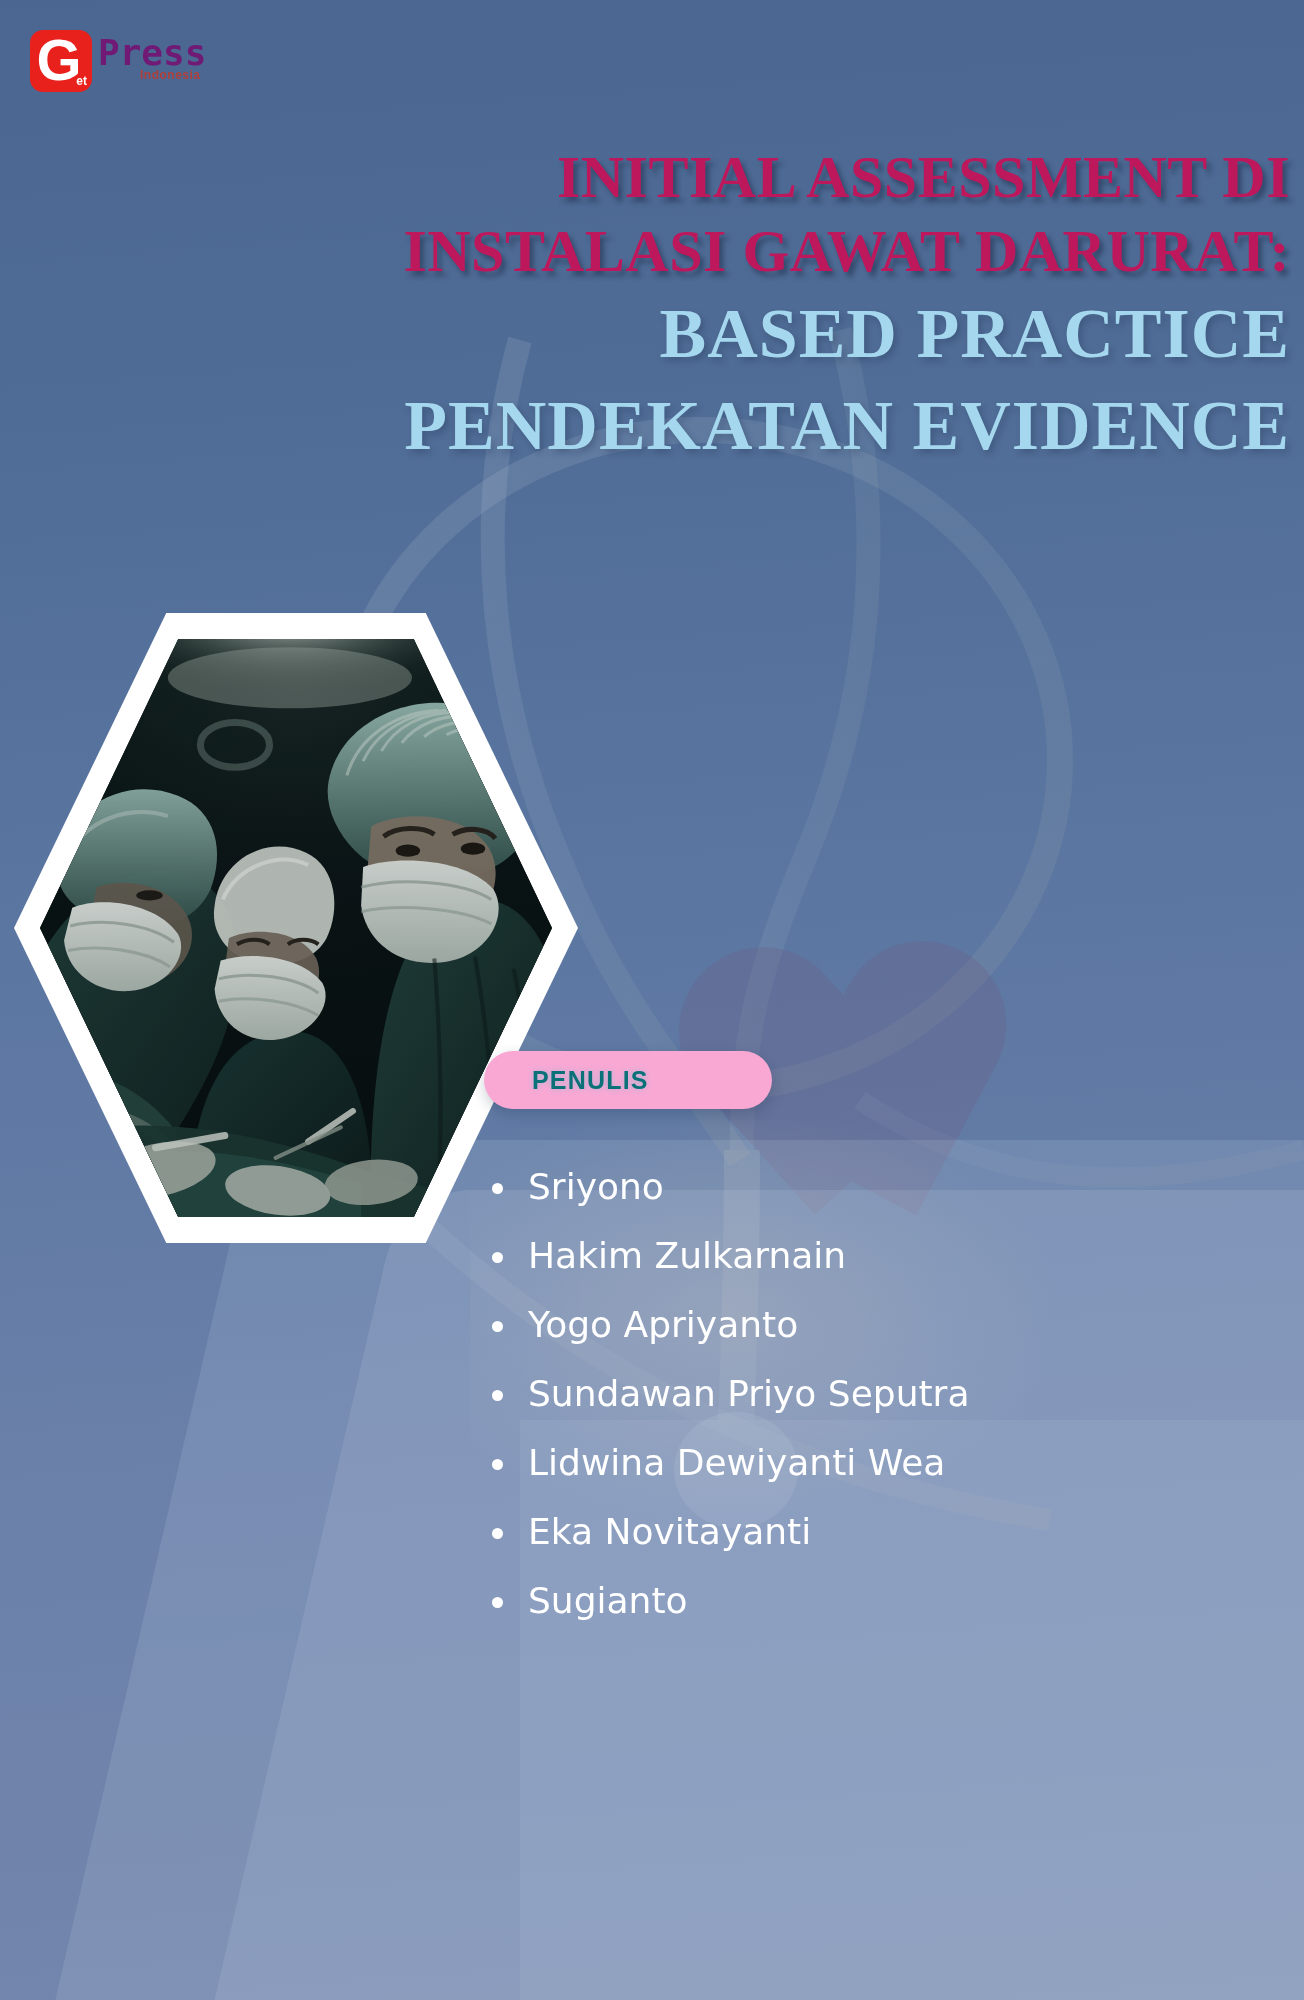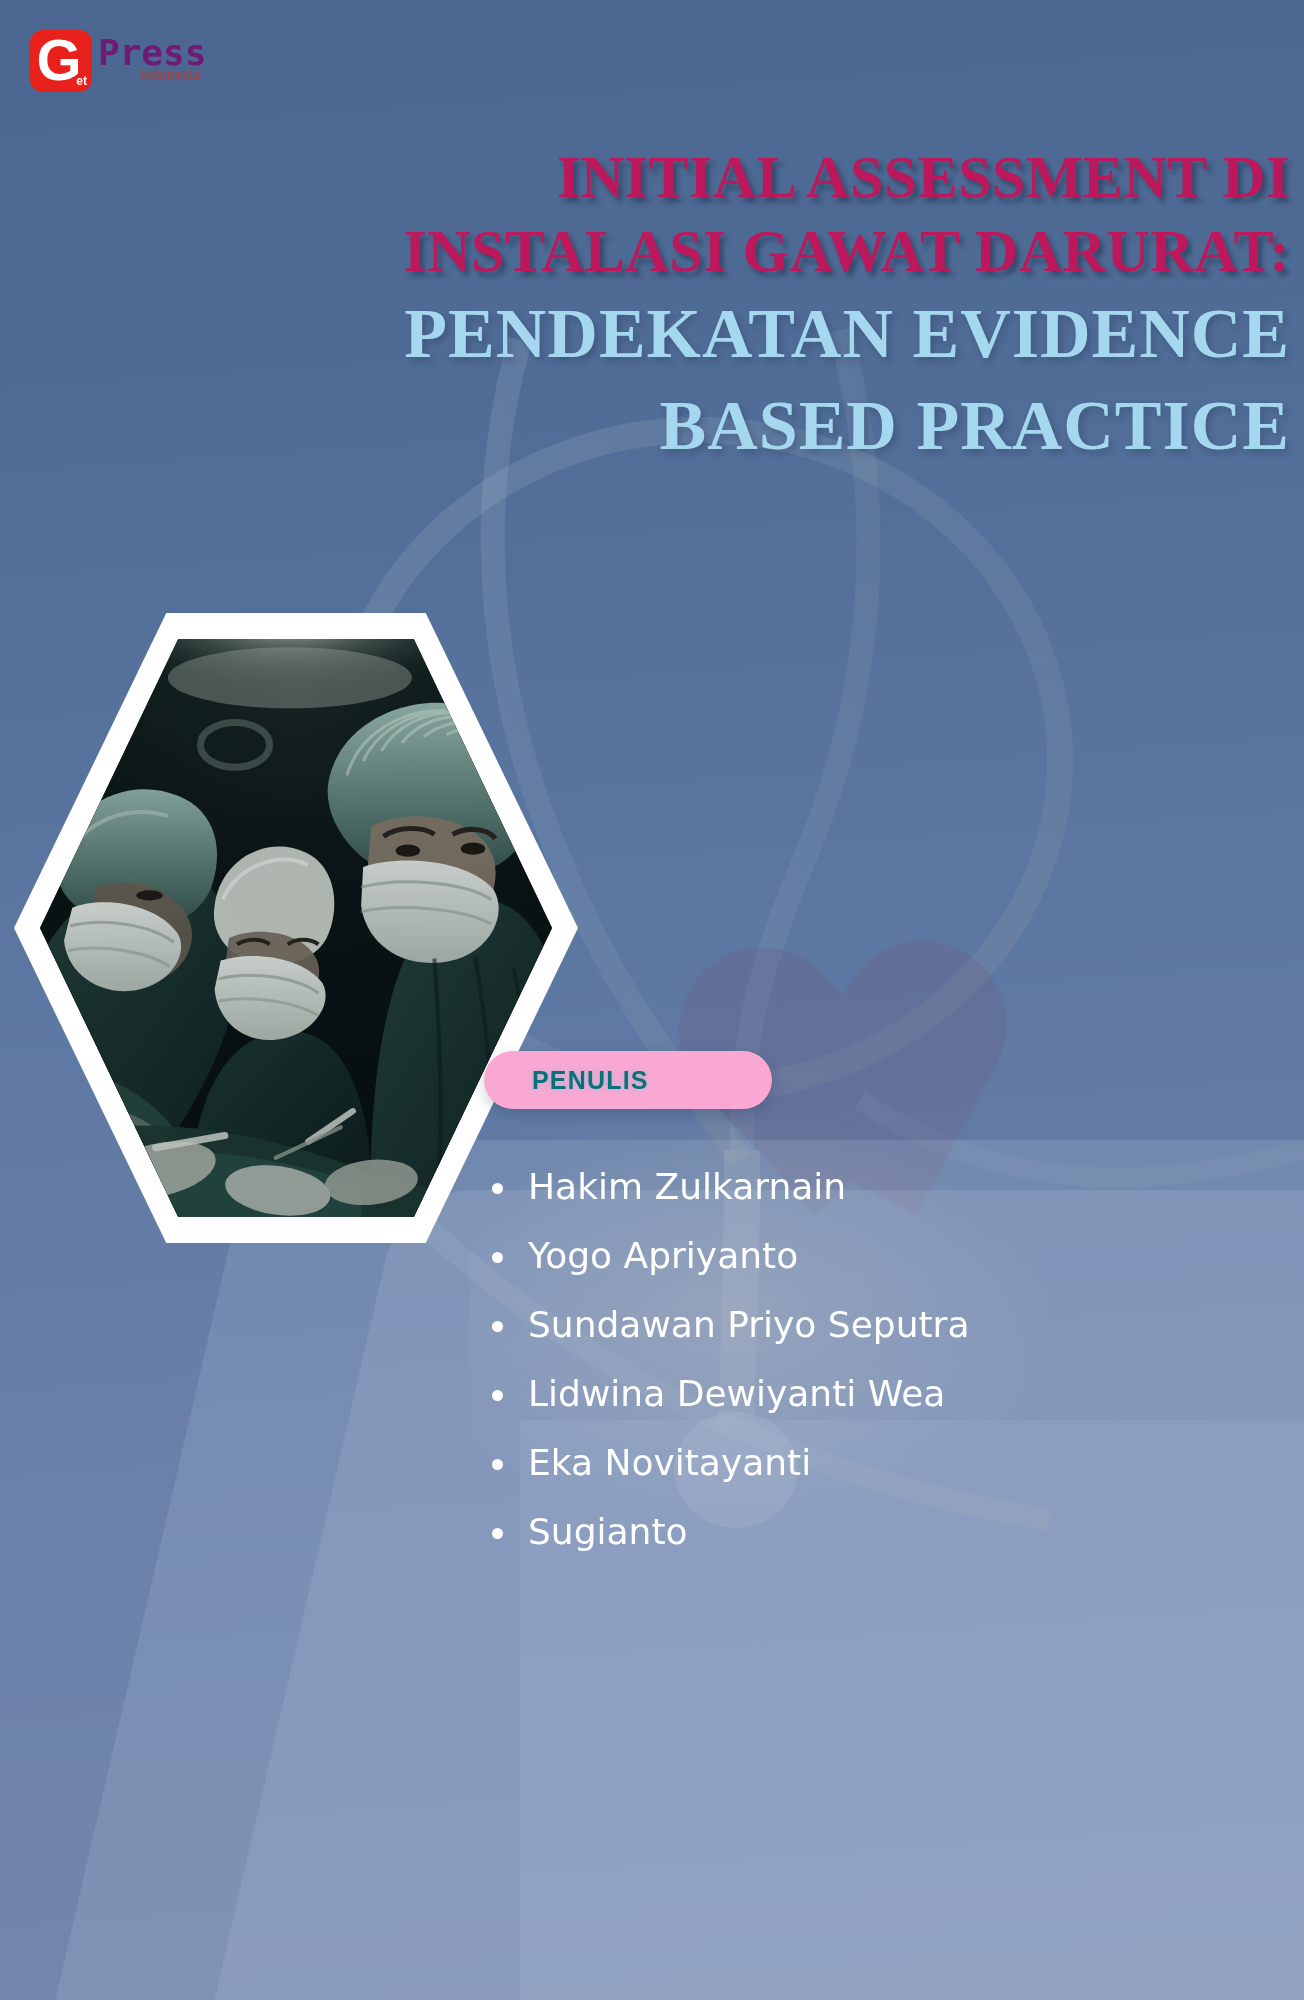--- a/index.html
+++ b/index.html
@@ -247,22 +247,22 @@
     </div>
     <div class="logo-text">
       <div class="logo-press">Press</div>
       <div class="logo-indo">Indonesia</div>
     </div>
   </div>
 
   <div class="title-wrap">
     <div class="t-line">INITIAL ASSESSMENT DI</div>
     <div class="t-line">INSTALASI GAWAT DARURAT:</div>
+    <div class="t-accent">BASED PRACTICE</div>
     <div class="t-accent">PENDEKATAN EVIDENCE</div>
-    <div class="t-accent">BASED PRACTICE</div>
   </div>
 
   <div class="hex-outer">
     <div class="hex-shape">
       <div class="hex-inner">
         <div class="photo">
           <svg viewBox="0 0 512 580" preserveAspectRatio="xMidYMid slice" aria-hidden="true">
             <defs>
               <linearGradient id="bgRoom" x1="0" y1="0" x2="0" y2="1">
                 <stop offset="0%" stop-color="#12211f"></stop>
@@ -380,20 +380,21 @@
         </div>
       </div>
     </div>
   </div>
 
   <div class="penulis">
     <span>PENULIS</span>
   </div>
 
   <ul class="authors">
+    <li>Sriyono</li>
     <li>Hakim Zulkarnain</li>
     <li>Yogo Apriyanto</li>
     <li>Sundawan Priyo Seputra</li>
     <li>Lidwina Dewiyanti Wea</li>
     <li>Eka Novitayanti</li>
     <li>Sugianto</li>
   </ul>
 
 </div>
 

